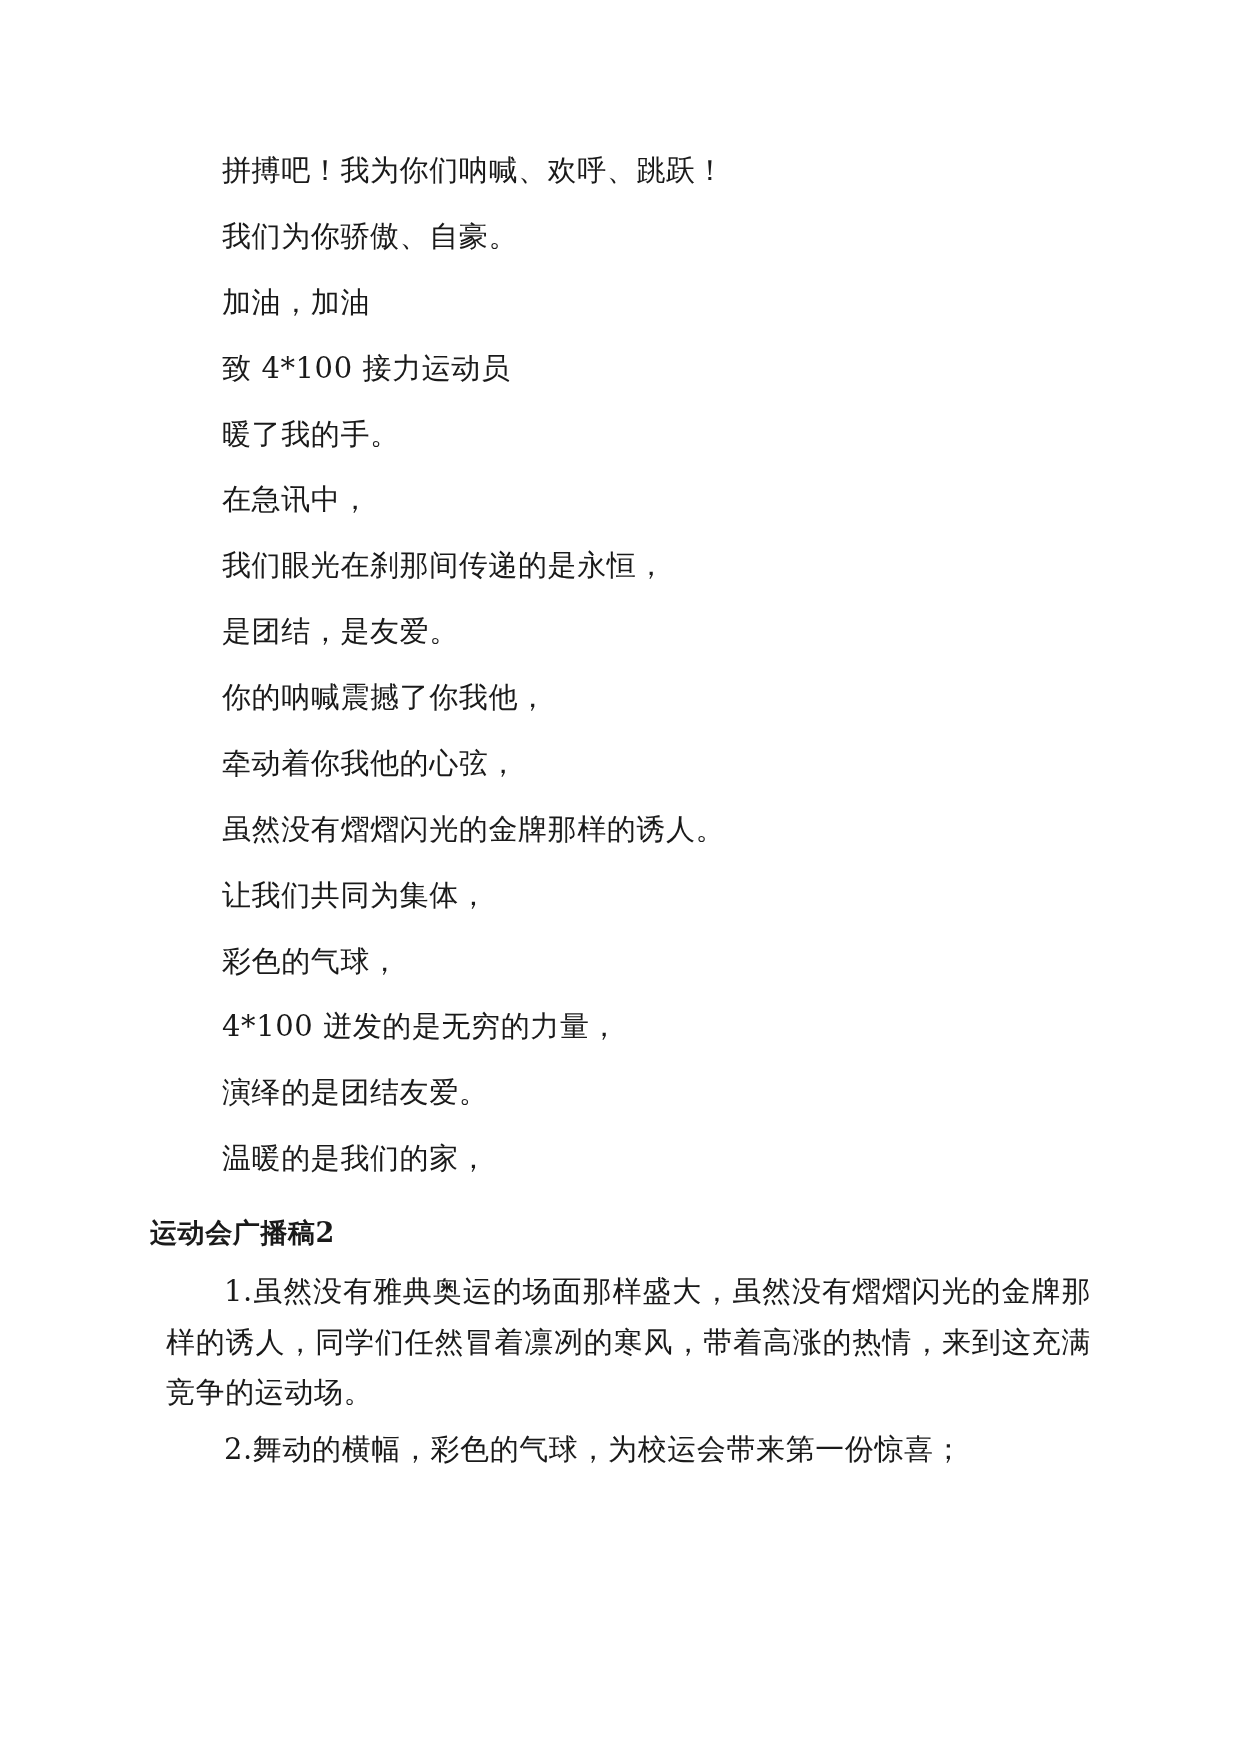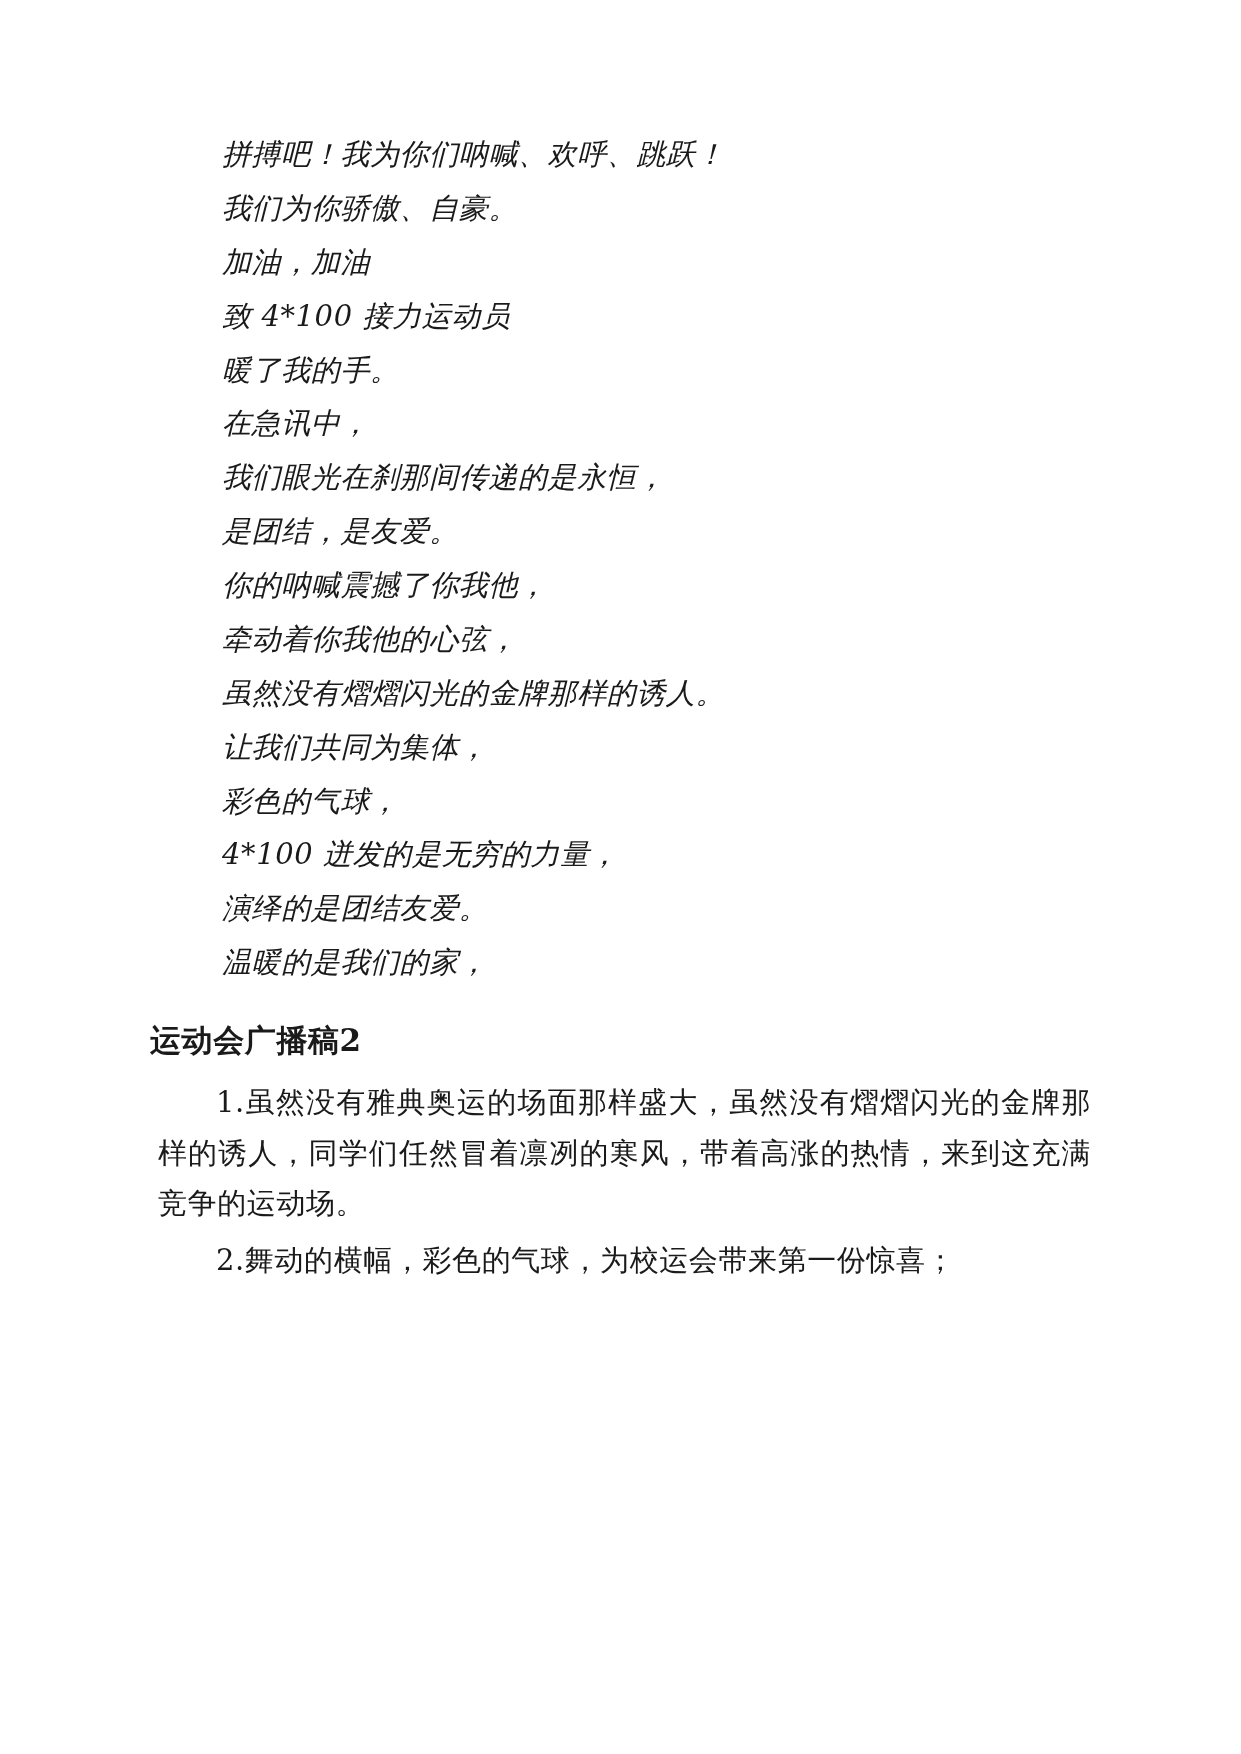--- a/index.html
+++ b/index.html
@@ -22,33 +22,32 @@
     height: 1754px;
     box-sizing: border-box;
     padding: 130px 150px 80px 150px;
   }
   .doc-body {
     font-size: 29px;
     line-height: 1.72;
     letter-spacing: 0.6px;
   }
   .poem-line {
-    margin: 0 0 4px 0;
+    margin: 16px 0 4px 0;
     padding-left: 72px;
     white-space: pre-wrap;
-    font-style: italic;
   }
   .section-title {
     margin: 26px 0 10px 0;
     padding-left: 0;
-    font-size: 31px;
+    font-size: 27px;
     letter-spacing: 0.6px;
   }
   .para {
-    margin: 0 0 6px 8px;
+    margin: 0 0 6px 16px;
     text-indent: 58px;
     text-align: justify;
     text-justify: inter-ideograph;
     white-space: normal;
     line-height: 1.74;
   }
 </style>
 </head>
 <body>
 

